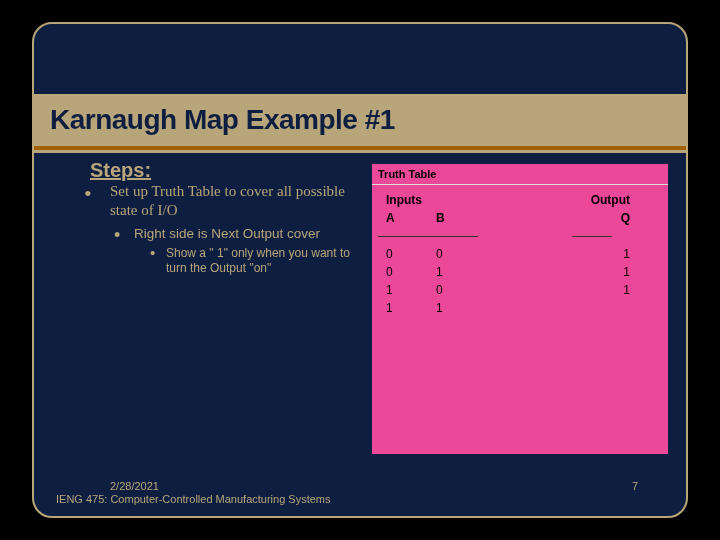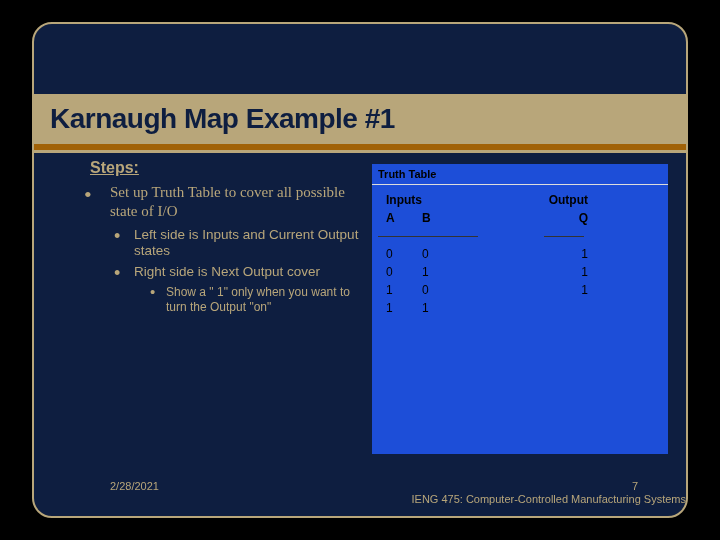--- a/index.html
+++ b/index.html
@@ -19,21 +19,21 @@
     border: 2px solid #b8a67a;
     border-radius: 20px;
   }
   .title-band {
     position: absolute;
     top: 70px;
     left: 0;
     right: 0;
     height: 56px;
     background: #b8a67a;
-    border-bottom: 6px solid #a16207;
+    border-bottom: 4px solid #a16207;
     display: flex;
     align-items: center;
   }
   .inner-line {
     position: absolute;
     top: 126px;
     left: 0; right: 0;
     height: 3px;
     background: #b8a67a;
   }
@@ -47,24 +47,23 @@
   }
   .content {
     position: absolute;
     top: 135px;
     left: 56px;
     width: 270px;
     font-family: Verdana, Arial, sans-serif;
     color: #b8a67a;
   }
   .steps-h {
-    font-size: 16px;
+    font-size: 20px;
     font-weight: bold;
     text-decoration: underline;
-    margin-bottom: 6px;
   }
   .bullet-l1 {
     position: relative;
     padding-left: 20px;
     font-size: 15px;
     line-height: 1.25;
     margin-bottom: 6px;
     font-family: Liberation Serif, serif;
   }
   .bullet-l1::before {
@@ -107,37 +106,37 @@
     font-size: 15px;
     color: #b8a67a;
   }
 
   .truth-panel {
     position: absolute;
     top: 140px;
     left: 338px;
     width: 296px;
     height: 290px;
-    background: #1d4ed8;
+    background: #ec4899;
     color: #000;
     font-family: "Trebuchet MS", Verdana, sans-serif;
     font-size: 12px;
   }
   .tt-title {
     padding: 4px 6px 4px 6px;
     font-weight: bold;
     font-size: 11px;
     border-bottom: 1px solid #ddd;
   }
   .tt-grid {
     padding: 6px 8px 0 6px;
   }
   .tt-row {
     display: flex;
-    gap: 2px;
+    gap: 16px;
     height: 18px;
     align-items: center;
   }
   .col-a { width: 42px; text-align: left; padding-left: 8px;}
   .col-b { width: 40px; text-align: left; }
   .gap  { width: 80px; }
   .col-q { width: 42px; text-align: right; }
   .hdr { font-weight: bold; }
   .rule {
     margin-top: 2px;
@@ -154,38 +153,37 @@
   .footer {
     position: absolute;
     bottom: 10px;
     left: 0; right: 0;
     display: flex;
     font-family: Verdana, Arial, sans-serif;
     font-size: 11px;
     color: #b8a67a;
   }
   .f-date { position:absolute; left:76px; bottom:14px;}
-  .f-course { position:absolute; left:0; right:0; bottom:0; text-align:right; line-height:1.2;padding-left:22px;}
+  .f-course { position:absolute; left:0; right:0; bottom:0; text-align:left; line-height:1.2;padding-left:22px;}
   .f-num { position:absolute; right:48px; bottom:14px;}
 </style>
 </head>
 <body>
 
 <div class="slide">
 
   <div class="title-band">
     <div class="title">Karnaugh Map Example #1</div>
   </div>
   <div class="inner-line"></div>
 
   <div class="content">
     <div class="steps-h">Steps:</div>
 
     <div class="bullet-l1">Set up Truth Table to cover all possible state of I/O</div>
-    <div class="bullet-l2">Left side is Inputs and Current Output states</div>
     <div class="bullet-l2">Right side is Next Output cover</div>
     <div class="bullet-l3">Show a " 1" only when you want to turn the Output "on"</div>
   </div>
 
   <div class="truth-panel">
     <div class="tt-title">Truth Table</div>
     <div class="tt-grid">
       <div class="tt-row hdr">
         <div class="col-a">Inputs</div>
         <div class="col-b"></div>

